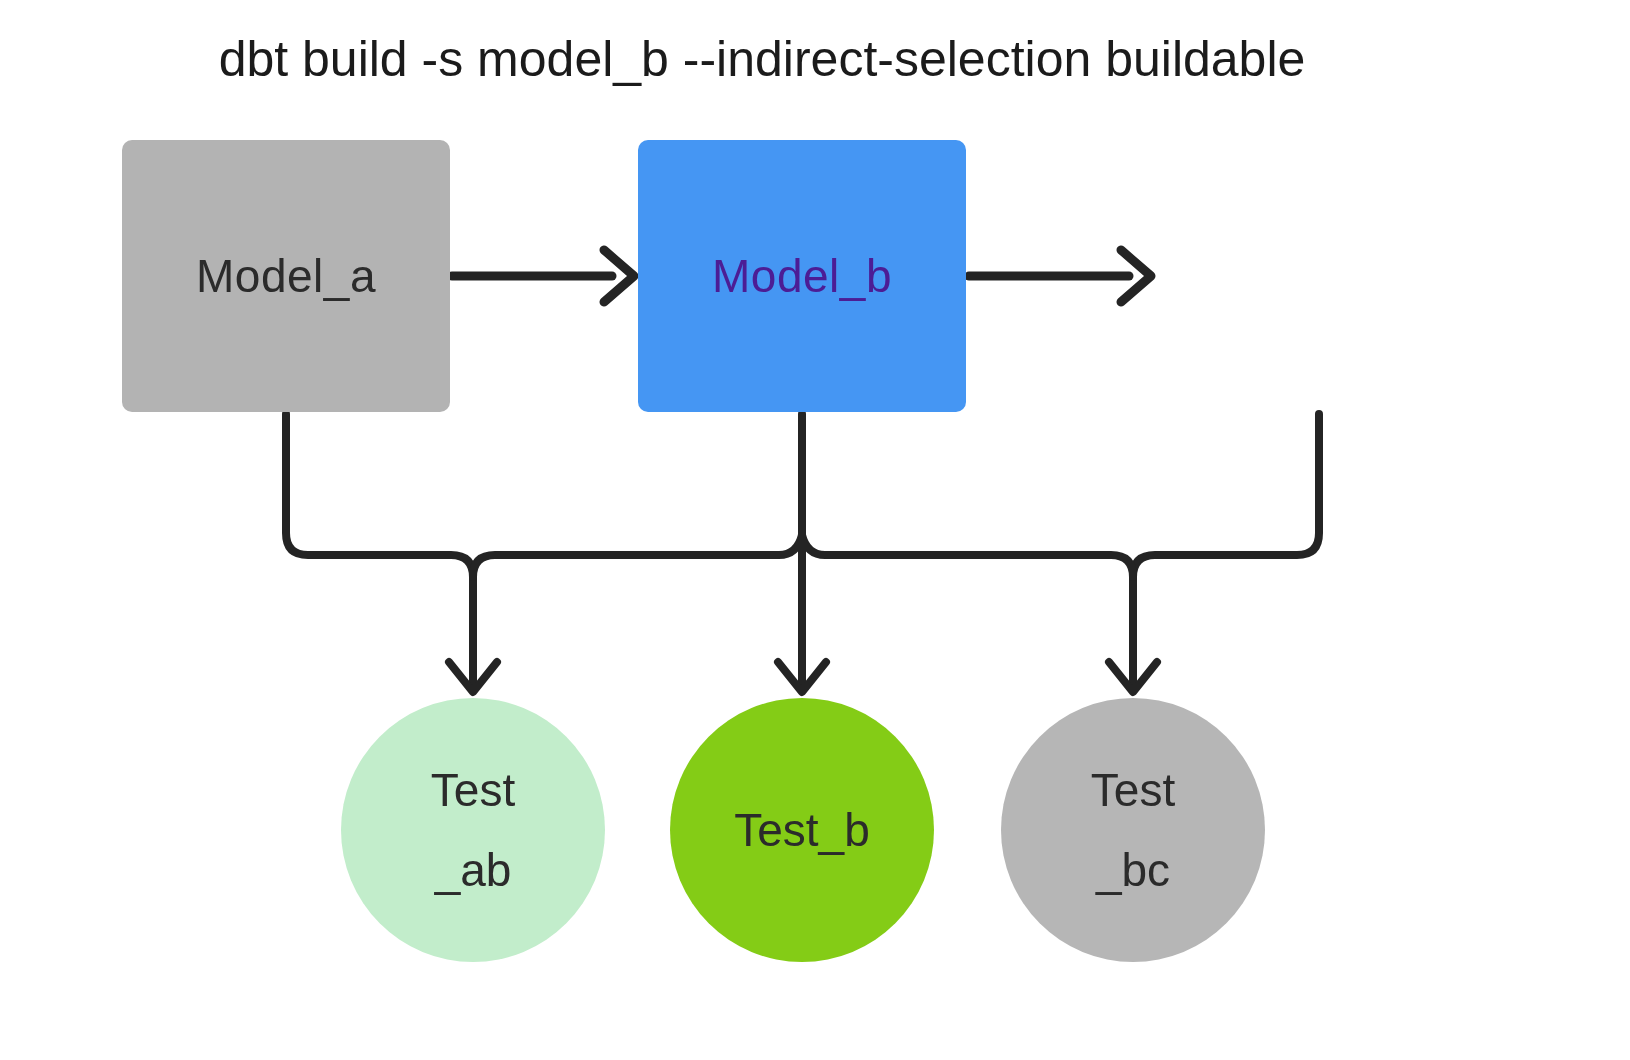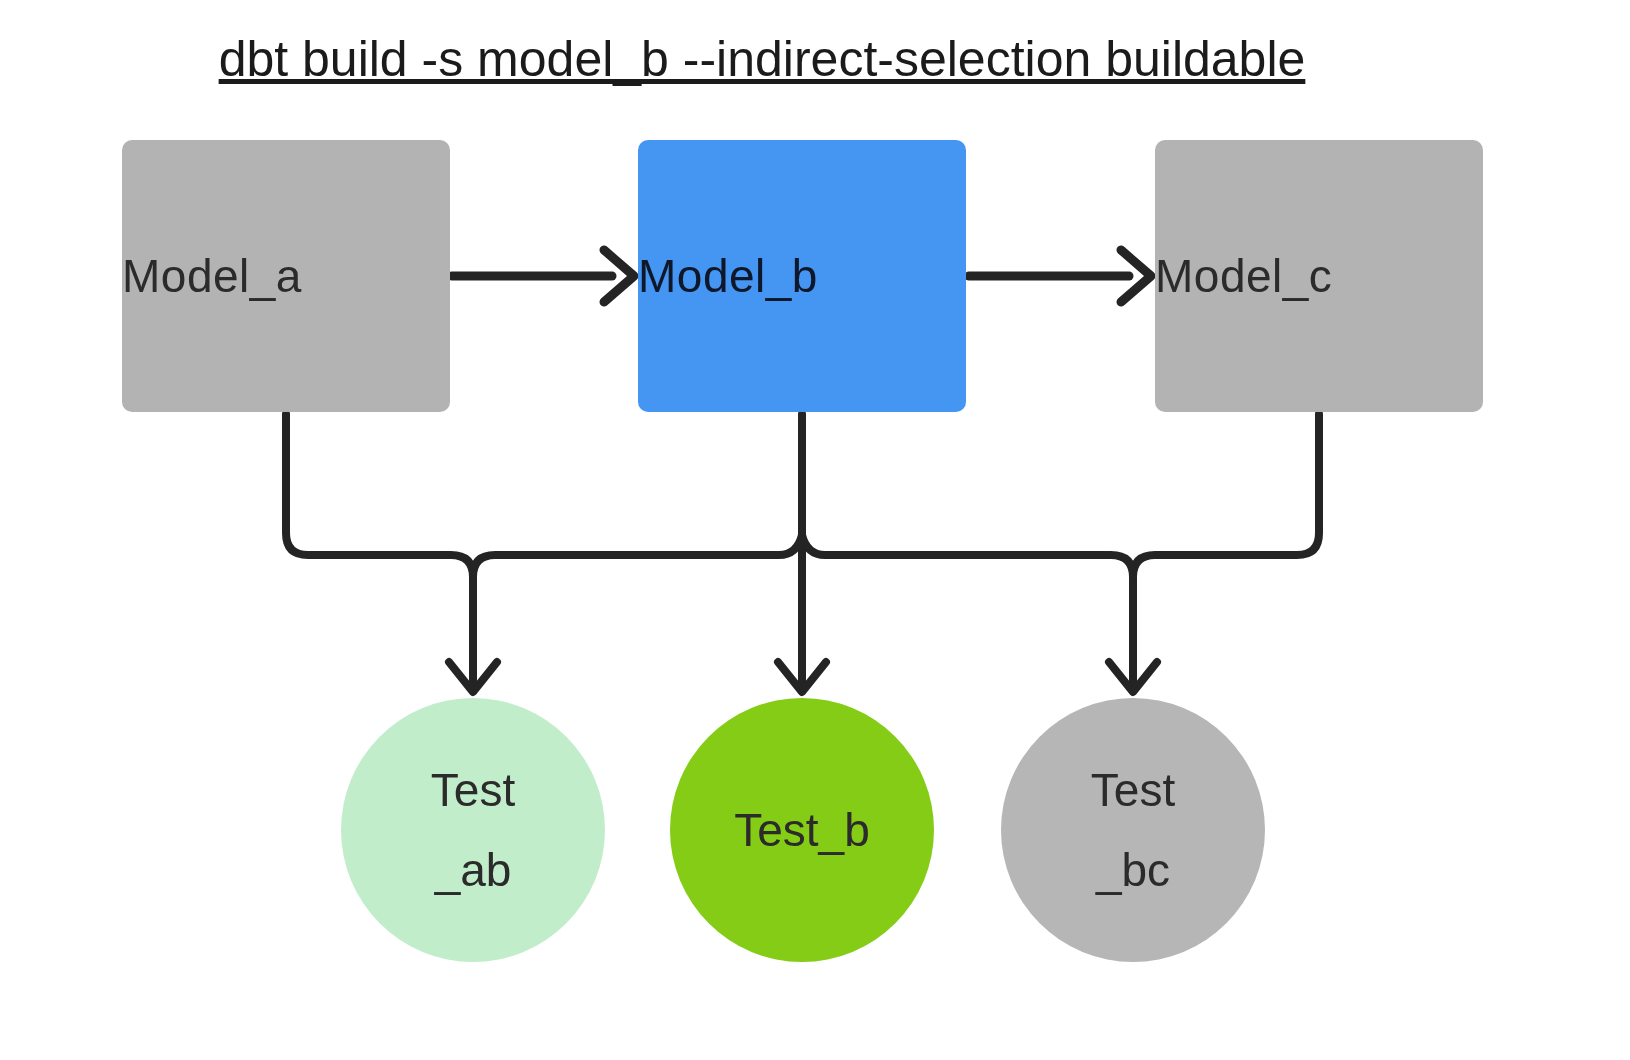--- a/index.html
+++ b/index.html
@@ -15,38 +15,38 @@
     position: absolute;
     left: 0;
     top: 30px;
     width: 1524px;
     text-align: center;
     font-size: 50px;
     font-weight: 500;
     color: #1b1b1b;
     letter-spacing: 0px;
     white-space: nowrap;
-    text-decoration: underline;
   }
   .connectors {
     position: absolute;
     left: 0;
     top: 0;
     width: 1630px;
     height: 1060px;
   }
   .connectors path { fill: none; stroke-linecap: round; stroke-linejoin: round; }
   .model-box {
     position: absolute;
     top: 140px;
     width: 328px;
     height: 272px;
     border-radius: 10px;
     display: flex;
     align-items: center;
+    justify-content: center;
   }
   .model-label {
     font-size: 46px;
     font-weight: 400;
     letter-spacing: 0.5px;
   }
   .test-circle {
     position: absolute;
     top: 698px;
     width: 264px;
@@ -102,26 +102,23 @@
       <path stroke-width="8" d="M 778 662 L 802 692 L 826 662"></path>
       <path stroke-width="8" d="M 1109 662 L 1133 692 L 1157 662"></path>
     </g>
   </svg>
 
   <div class="model-box box-a" style="background-color: rgb(179, 179, 179);">
     <span class="model-label" style="color: rgb(43, 43, 43);">Model_a</span>
   </div>
 
   <div class="model-box box-b" style="background-color: rgb(69, 150, 243);">
-    <span class="model-label" style="color: #0f172a;">Model_b</span>
+    <span class="model-label" style="color: #4c1d95;">Model_b</span>
   </div>
 
-  <div class="model-box box-c" style="background-color: rgb(179, 179, 179);">
-    <span class="model-label" style="color: rgb(43, 43, 43);">Model_c</span>
-  </div>
 
   <div class="test-circle circle-ab" style="background-color: rgb(194, 237, 203);">
     <div class="test-label" style="color: rgb(43, 43, 43);">
       <span>Test</span>
       <span>_ab</span>
     </div>
   </div>
 
   <div class="test-circle circle-b" style="background-color: #84cc16;">
     <div class="test-label" style="color: rgb(43, 43, 43);">

